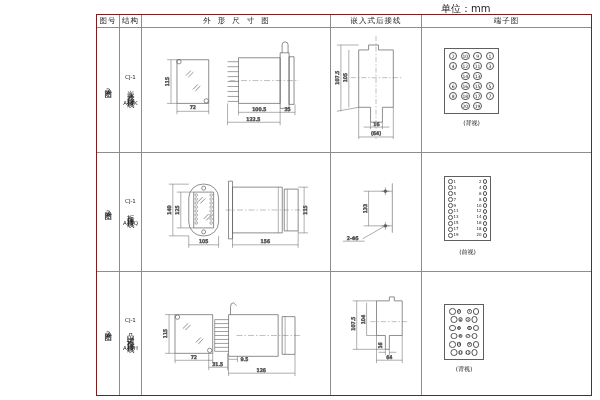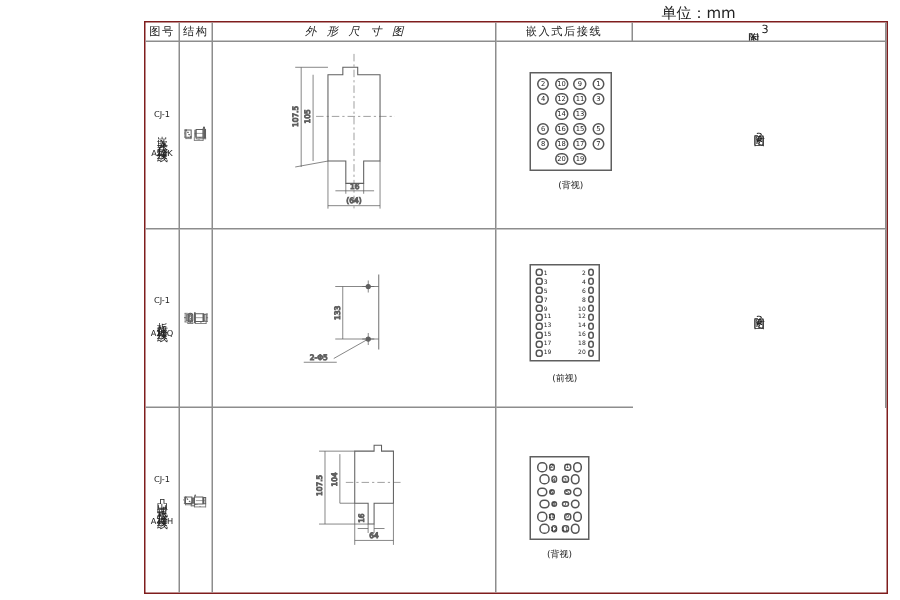--- a/index.html
+++ b/index.html
@@ -8,21 +8,21 @@
   #unit-label{position:absolute;left:441px;top:2px;font-size:10px;color:#222;}
   #spec-table{position:absolute;left:96px;top:14px;display:grid;
       grid-template-columns:23px 22px 189px 91px 169px;
       grid-template-rows:13px 125px 119px 123px;
       border:1px solid #7f1d1d;}
   .cell{position:relative;border-right:1px solid #8d8d8d;border-bottom:1px solid #8d8d8d;
         display:flex;align-items:center;justify-content:center;overflow:hidden;}
   .cell.no-r{border-right:none;}
   .cell.no-b{border-bottom:none;}
   .hcell{font-size:7.5px;color:#222;letter-spacing:1px;white-space:nowrap;}
-  .hcell.wide{letter-spacing:7px;padding-left:7px;font-style:italic;}
+  .hcell.wide{letter-spacing:7px;padding-left:7px;}
   .vstack{writing-mode:vertical-lr;text-orientation:upright;letter-spacing:2px;
           font-size:7.5px;color:#222;line-height:1;}
   .structcol{display:flex;flex-direction:column;align-items:center;justify-content:center;gap:4px;}
   .mcode{font-size:5.5px;color:#222;white-space:nowrap;}
   .drawing{position:absolute;left:0;top:0;width:100%;height:100%;}
   svg line,svg rect,svg path,svg circle,svg ellipse,svg polyline{vector-effect:non-scaling-stroke;}
   svg text{font-family:"DejaVu Sans",sans-serif;font-size:5px;fill:#3d3d3d;}
   
   .tbox{position:absolute;border:1px solid #5f5f5f;background:#fff;box-sizing:border-box;}
   .tcap{position:absolute;font-size:6px;color:#222;text-align:center;white-space:nowrap;}
@@ -47,20 +47,21 @@
 
 <div id="page">
   <div id="unit-label">单位：mm</div>
 
   <div id="spec-table">
 
     <div class="cell hcell">图号</div>
     <div class="cell hcell">结构</div>
     <div class="cell hcell wide">外形尺寸图</div>
     <div class="cell hcell">嵌入式后接线</div>
+    <div class="cell hcell no-r">端子图</div>
 
     <div class="cell">
       <div class="vstack">附图3</div>
     </div>
     <div class="cell">
       <div class="structcol">
         <div class="mcode">CJ-1</div>
         <div class="vstack">嵌入式后接线</div>
         <div class="mcode">A11K</div>
       </div>

